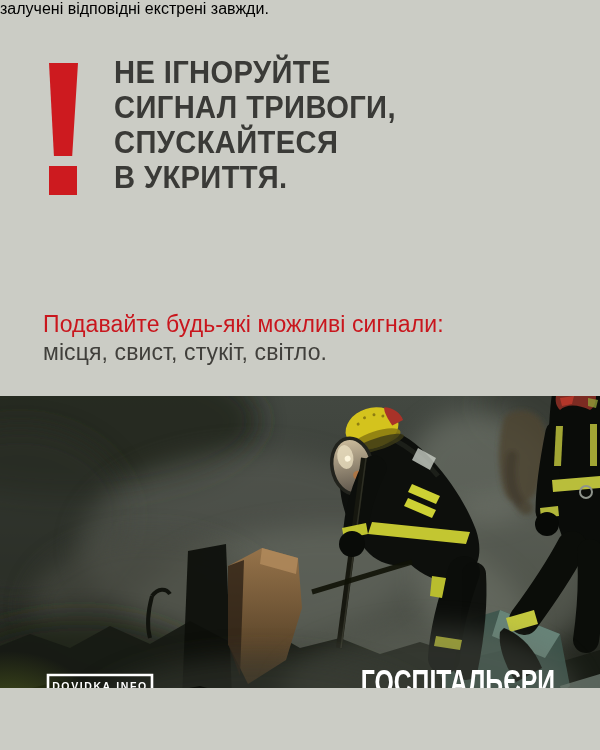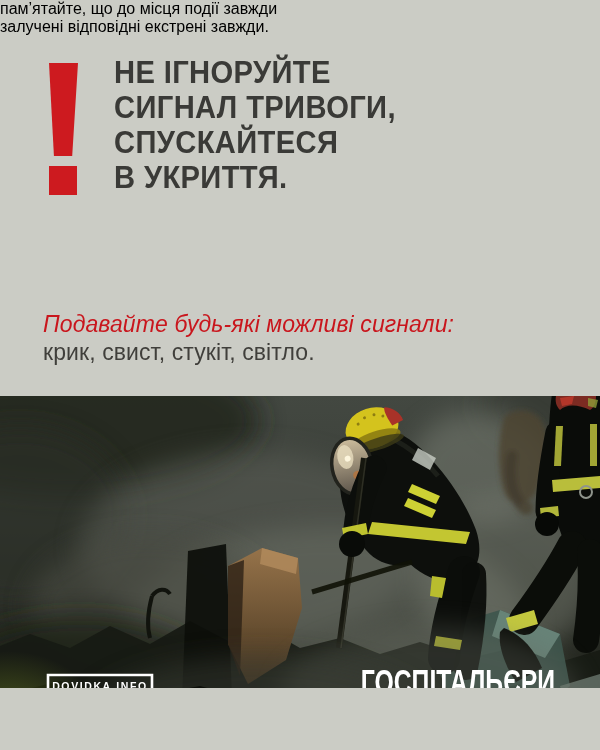--- a/index.html
+++ b/index.html
@@ -21,21 +21,21 @@
     font-size:31px;line-height:35px;font-weight:700;color:#3a3a37;
     letter-spacing:.4px;transform:scaleX(.94);transform-origin:left top;
   }
   .heading div{white-space:nowrap;}
   .body-par{
     position:absolute;left:43px;top:216px;margin:0;
     font-size:23px;line-height:27.5px;font-weight:400;color:#403f3b;letter-spacing:.1px;
   }
   .signals{position:absolute;left:43px;top:311px;margin:0;
     font-size:23px;line-height:27.5px;color:#403f3b;letter-spacing:.1px;}
-  .signals .hl{display:block;color:#c9161d;white-space:nowrap;font-style:italic;}
+  .signals .hl{display:block;color:#c9161d;white-space:nowrap;}
   .signals .rest{display:block;white-space:nowrap;}
   
   .photo{position:absolute;left:0;top:396px;width:600px;height:292px;overflow:hidden;background:#2e322c;}
   .photo svg{position:absolute;left:0;top:0;}
   
   .badge{position:absolute;left:46px;top:277px;width:110px;height:42px;}
   .badge svg{position:absolute;left:0;top:0;}
   .badge-label{
     position:absolute;left:0;top:7px;width:108px;text-align:center;
     color:#fff;font-size:10.5px;font-weight:700;letter-spacing:1.6px;white-space:nowrap;
@@ -62,27 +62,26 @@
 
     <h1 class="heading">
       <div>НЕ ІГНОРУЙТЕ</div>
       <div>СИГНАЛ ТРИВОГИ,</div>
       <div>СПУСКАЙТЕСЯ</div>
       <div>В УКРИТТЯ.</div>
     </h1>
 
     <p class="body-par">
       </p>
-      <div>пам’ятайте, що до місця події завжди</div>
       <div>залучені відповідні екстрені завжди.</div>
     <p></p>
 
     <p class="signals">
       <span class="hl">Подавайте будь-які можливі сигнали:</span>
-      <span class="rest">крик, свист, стукіт, світло.</span>
+      <span class="rest">місця, свист, стукіт, світло.</span>
     </p>
   </div>
 
   <div class="photo">
     <svg width="600" height="354" viewBox="0 0 600 354">
       <defs>
         <linearGradient id="bgGrad" x1="0" y1="0" x2="0" y2="1">
           <stop offset="0" stop-color="#434841"></stop>
           <stop offset=".33" stop-color="#3b3f39"></stop>
           <stop offset=".65" stop-color="#2a2d26"></stop>

